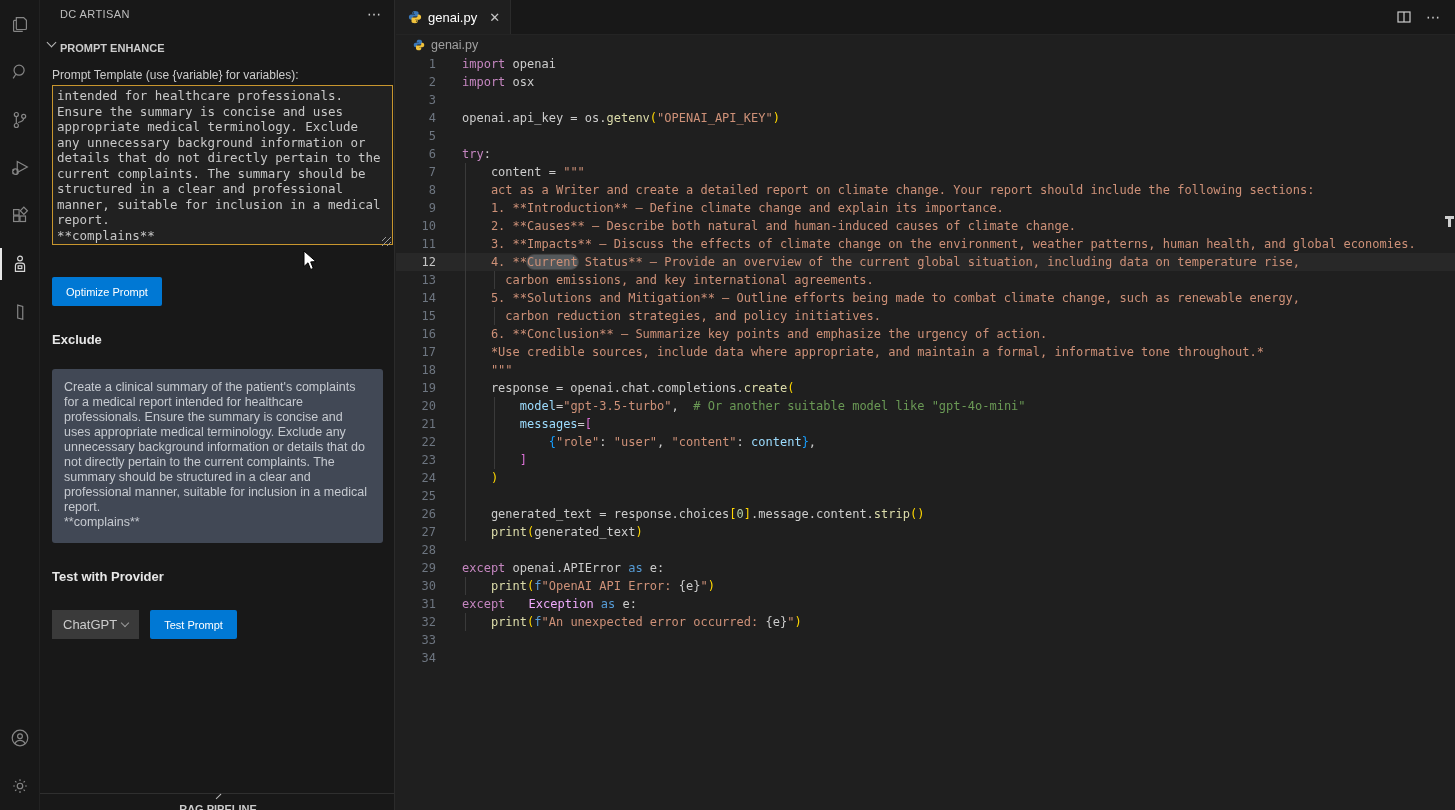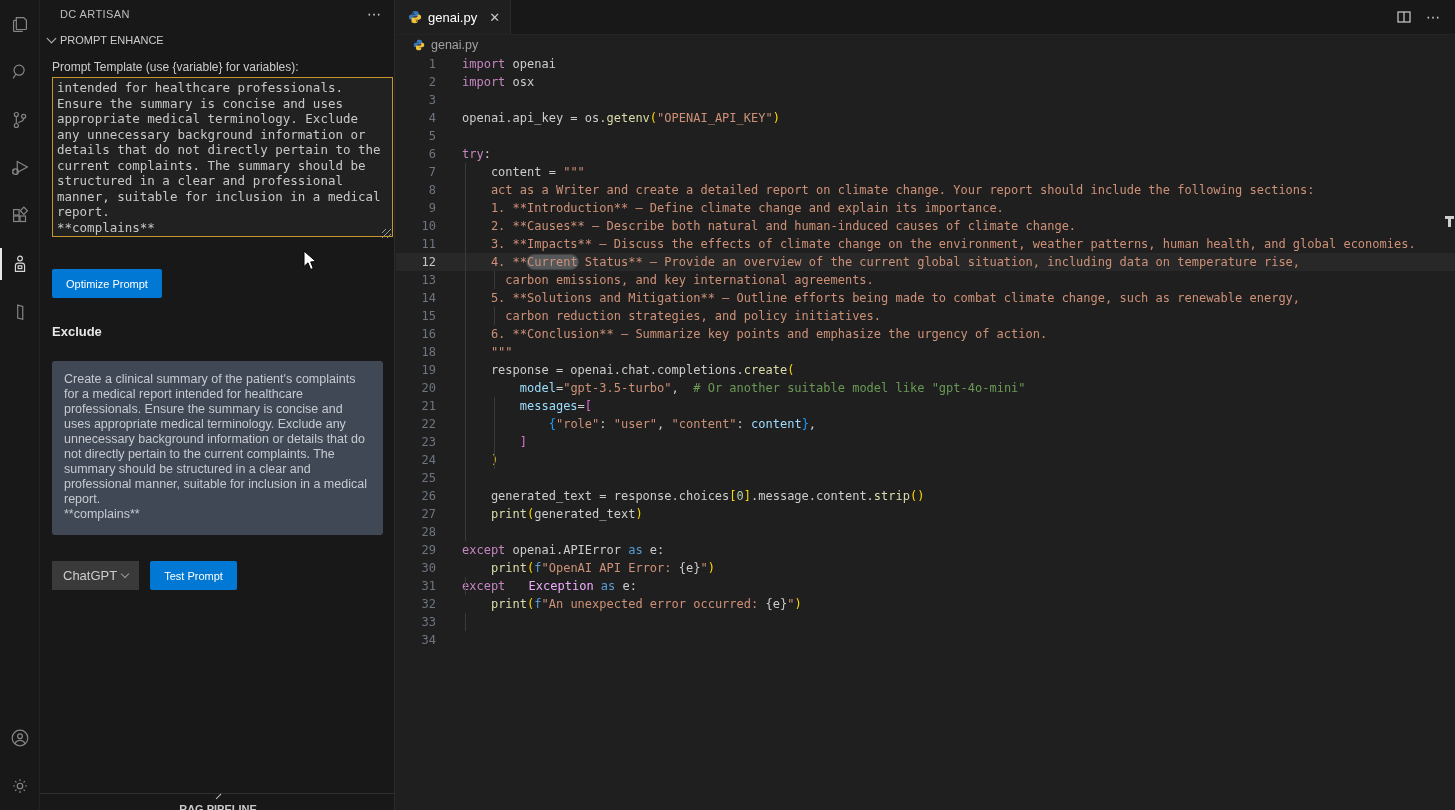--- a/index.html
+++ b/index.html
@@ -22,21 +22,21 @@
 
   
   .sidebar {
     position:absolute; left:40px; top:0; width:355px; height:810px;
     background:#181818; border-right:1px solid #2b2b2b;
   }
   .sb-header { display:flex; align-items:center; justify-content:space-between; padding:8px 12px 6px 20px; }
   .sb-title { font-size:11px; color:#bfbfbf; letter-spacing:.4px; }
   .sb-more { color:#cccccc; font-size:14px; letter-spacing:1px; cursor:pointer; line-height:8px; }
   .sb-section-header { display:flex; align-items:center; gap:5px; padding:8px 8px 8px 8px; cursor:pointer; }
-  .sb-section-header .label { font-size:11px; font-weight:normal; color:#cccccc; }
+  .sb-section-header .label { font-size:11px; font-weight:bold; color:#cccccc;margin-top:8px; }
   .chev { width:7px; height:7px; border-right:1.4px solid #b9b9b9; border-bottom:1.4px solid #b9b9b9; display:inline-block; }
   .chev.down { transform:rotate(45deg); margin-top:-3px; }
   .chev.right { transform:rotate(-45deg); }
   .sb-body { padding:6px 12px 0 12px; }
   .field-label { font-size:12px; color:#cccccc; margin-bottom:3px; }
   .prompt-box { position:relative; width:341px; }
   .prompt-textarea {
     width:341px; height:160px; background:#212121; border:1px solid #c8962e; color:#c8c8c8;
     font-family:"DejaVu Sans Mono", monospace; font-size:12.5px; line-height:15.5px;
     padding:2px 4px; resize:none; outline:none; overflow:hidden; white-space:pre-wrap;
@@ -188,20 +188,21 @@
       <div class="field-label">Prompt Template (use {variable} for variables):</div>
       <div class="prompt-box">
         <textarea class="prompt-textarea" spellcheck="false" style="">intended for healthcare professionals. Ensure the summary is concise and uses appropriate medical terminology. Exclude any unnecessary background information or details that do not directly pertain to the current complaints. The summary should be structured in a clear and professional manner, suitable for inclusion in a medical report.
 **complains**</textarea>
         <div class="resize-grip"></div>
       </div>
       <button class="btn optimize-btn">Optimize Prompt</button>
       <div class="sb-heading">Exclude</div>
       <div class="preview-box">Create a clinical summary of the patient's complaints for a medical report intended for healthcare professionals. Ensure the summary is concise and uses appropriate medical terminology. Exclude any unnecessary background information or details that do not directly pertain to the current complaints. The summary should be structured in a clear and professional manner, suitable for inclusion in a medical report.
 **complains**</div>
+      <div class="sb-heading">Test with Provider</div>
       <div class="test-row">
         <div class="provider-select">
           <span>ChatGPT</span>
           <span class="chev down"></span>
         </div>
         <button class="btn">Test Prompt</button>
       </div>
     </div>
     <div class="sb-bottom">
       <span class="chev right"></span>
@@ -295,20 +296,24 @@
           </div>
           <div class="code-row">
             <div class="gutter">15</div>
             <div class="code-content"><span class="tok-str">      carbon reduction strategies, and policy initiatives.</span></div>
           </div>
           <div class="code-row">
             <div class="gutter">16</div>
             <div class="code-content"><span class="tok-str">    6. **Conclusion** – Summarize key points and emphasize the urgency of action.</span></div>
           </div>
           <div class="code-row">
+            <div class="gutter">17</div>
+            <div class="code-content"><span class="tok-str">    *Use credible sources, include data where appropriate, and maintain a formal, informative tone throughout.*</span></div>
+          </div>
+          <div class="code-row">
             <div class="gutter">18</div>
             <div class="code-content"><span class="tok-str">    """</span></div>
           </div>
           <div class="code-row">
             <div class="gutter">19</div>
             <div class="code-content"><span class="tok-txt">    response = openai.chat.completions.</span><span class="tok-fn">create</span><span class="tok-b1">(</span></div>
           </div>
           <div class="code-row">
             <div class="gutter">20</div>
             <div class="code-content"><span class="tok-txt">        </span><span class="tok-var">model</span><span class="tok-txt">=</span><span class="tok-str">"gpt-3.5-turbo"</span><span class="tok-txt">,  </span><span class="tok-com"># Or another suitable model like "gpt-4o-mini"</span></div>

